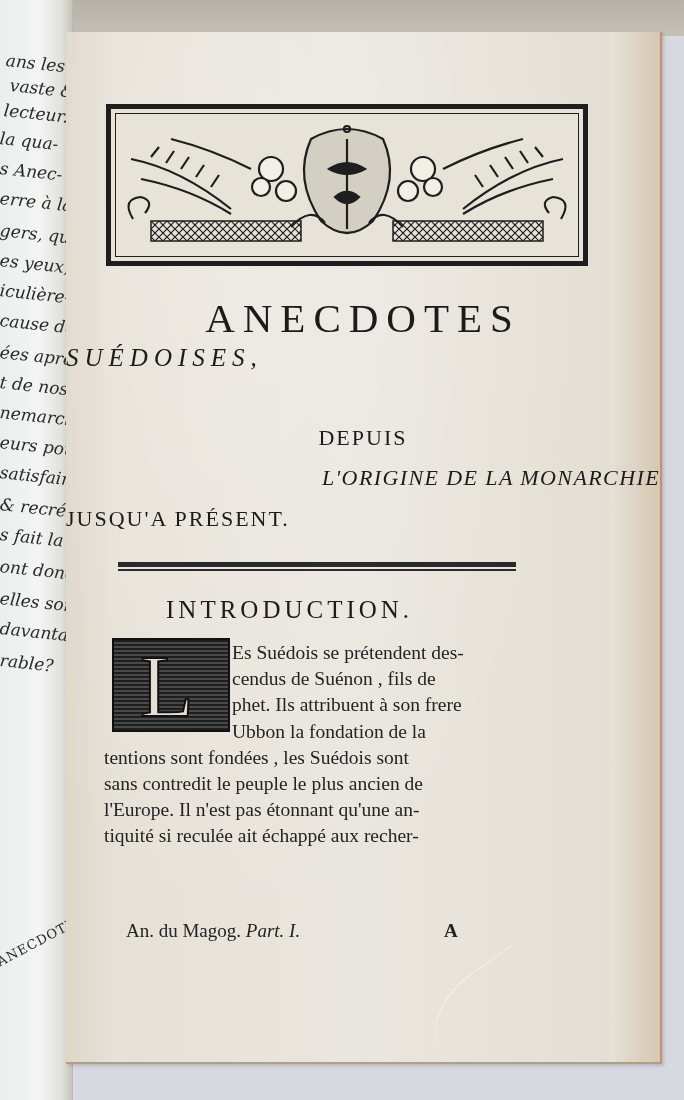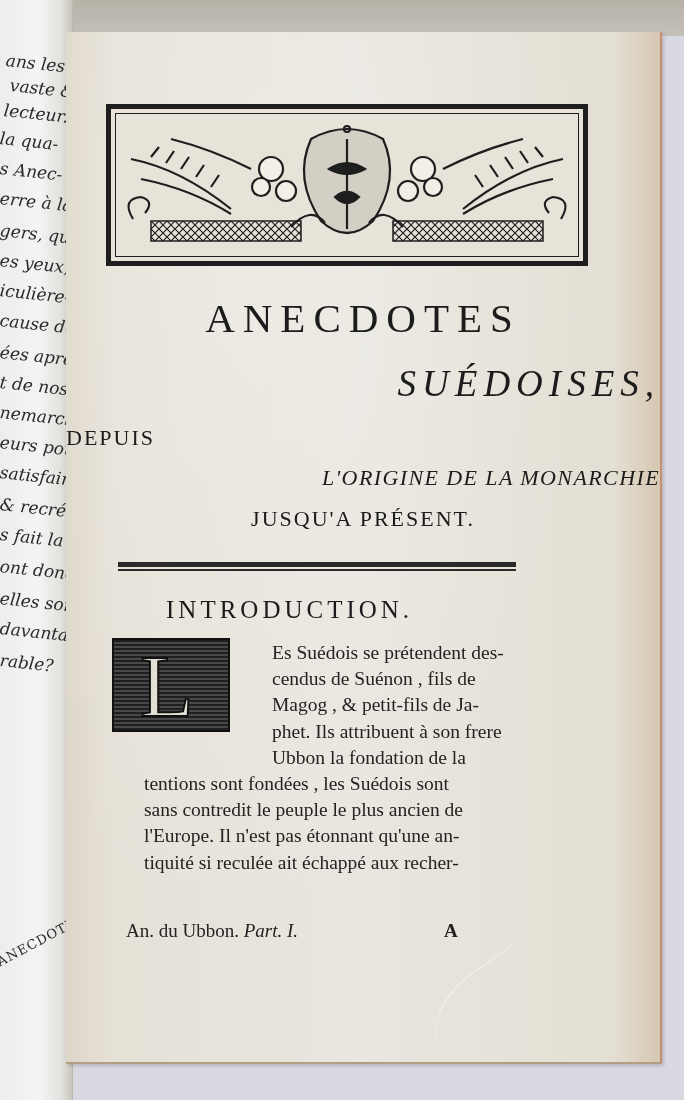--- a/index.html
+++ b/index.html
@@ -46,33 +46,33 @@
   }
   .headpiece .inner {
     position: absolute; inset: 4px; border: 1.5px solid #1e1e1e;
   }
   .headpiece svg { position: absolute; inset: 0; width: 100%; height: 100%; }
   .title-main {
     position: absolute; left: 0; width: 594px; top: 262px; text-align: center;
     font-family: "Liberation Serif", serif; font-size: 41px; letter-spacing: 8px; color: #1b1b1b;
   }
   .title-sub {
-    position: absolute; left: 0; width: 594px; top: 330px; text-align: right;
-    font-family: "Liberation Serif", serif; font-style: italic; font-size: 37px; letter-spacing: 6px; color: #1b1b1b;
+    position: absolute; left: 0; width: 594px; top: 312px; text-align: left;
+    font-family: "Liberation Serif", serif; font-style: italic; font-size: 25px; letter-spacing: 6px; color: #1b1b1b;
   }
   .title-depuis {
-    position: absolute; left: 0; width: 594px; top: 393px; 
+    position: absolute; left: 0; width: 594px; top: 393px; text-align: center;
     font-family: "Liberation Serif", serif; font-size: 22px; letter-spacing: 2px; color: #1b1b1b;
   }
   .title-origine {
     position: absolute; left: 0; width: 594px; top: 433px; text-align: right;
     font-family: "Liberation Serif", serif; font-style: italic; font-size: 22px; letter-spacing: 1.4px; color: #1b1b1b;
   }
   .title-jusqua {
-    position: absolute; left: 0; width: 594px; top: 474px; text-align: center;
+    position: absolute; left: 0; width: 594px; top: 474px; text-align: left;
     font-family: "Liberation Serif", serif; font-size: 22px; letter-spacing: 2px; color: #1b1b1b;
   }
   .rule {
     position: absolute; left: 52px; top: 530px; width: 398px; height: 10px;
   }
   .rule .thick { height: 5px; background: #2a2a2a; }
   .rule .thin { margin-top: 2px; height: 1.5px; background: #2a2a2a; }
   .intro-heading {
     position: absolute; left: 100px; top: 564px; width: 340px;
     font-family: "Liberation Serif", serif; font-size: 25px; letter-spacing: 4px; color: #1b1b1b;
@@ -84,21 +84,21 @@
   }
   .dropcap .letter {
     position: absolute; left: 26px; top: -4px;
     font-family: "Liberation Serif", serif; font-size: 88px; color: #e4e0d6;
     -webkit-text-stroke: 2px #111;
   }
   .body-text {
     position: absolute; left: 38px; top: 608px; width: 410px;
     font-family: "Liberation Serif", serif; font-size: 19.5px; line-height: 26.2px; color: #232323;
   }
-  .body-text .line { white-space: nowrap; height: 26.2px; margin-left: 40px; }
+  .body-text .line { white-space: nowrap; height: 26.2px; }
   .body-text .indent { padding-left: 128px; }
   .signature-line {
     position: absolute; left: 60px; top: 888px; width: 360px;
     font-family: "Liberation Serif", serif; font-size: 19px; color: #232323;
   }
   .signature-line .part { font-style: italic; }
   .signature-line .mark { position: absolute; left: 318px; top: 0; font-weight: bold; }
   .crease {
     position: absolute; left: 360px; top: 940px; width: 120px; height: 80px;
     border-top: 1px solid rgba(255,255,255,0.6); border-radius: 60% 0 0 0;
@@ -194,29 +194,28 @@
 
   <div class="intro-heading">INTRODUCTION.</div>
 
   <div class="dropcap">
     <span class="letter">L</span>
   </div>
 
   <div class="body-text">
     <div class="line indent">Es Suédois se prétendent des-</div>
     <div class="line indent">cendus de Suénon ,  fils de</div>
-    <div class="line indent">Magog ,  &amp; petit-fils de Ja-</div>
     <div class="line indent">phet. Ils attribuent à son frere</div>
     <div class="line indent">Ubbon   la  fondation  de  la</div>
     <div class="line">tentions sont fondées ,  les Suédois sont</div>
     <div class="line">sans contredit le peuple le plus ancien de</div>
     <div class="line">l'Europe. Il n'est pas étonnant qu'une an-</div>
     <div class="line">tiquité si reculée ait échappé aux recher-</div>
   </div>
 
   <div class="signature-line">
-    <span>An. du Ubbon.</span>
+    <span>An. du Magog.</span>
     <span class="part">Part. I.</span>
     <span class="mark">A</span>
   </div>
 
   <div class="crease"></div>
 </div>
 
 </body></html>

